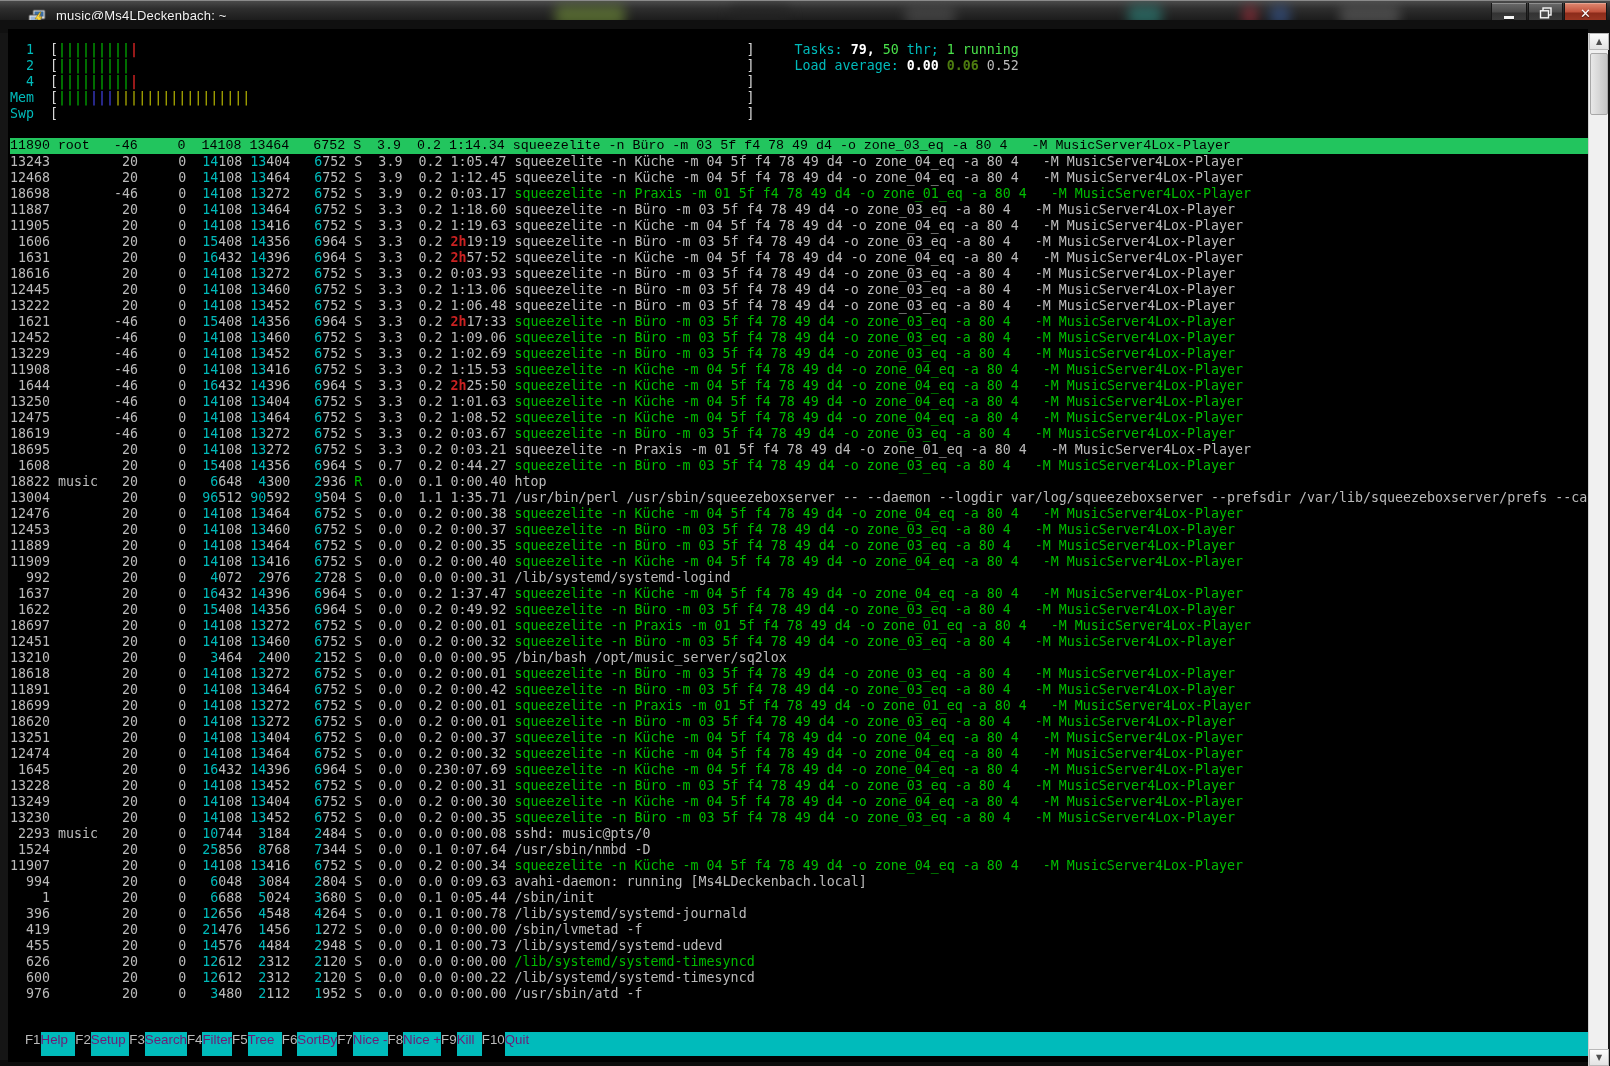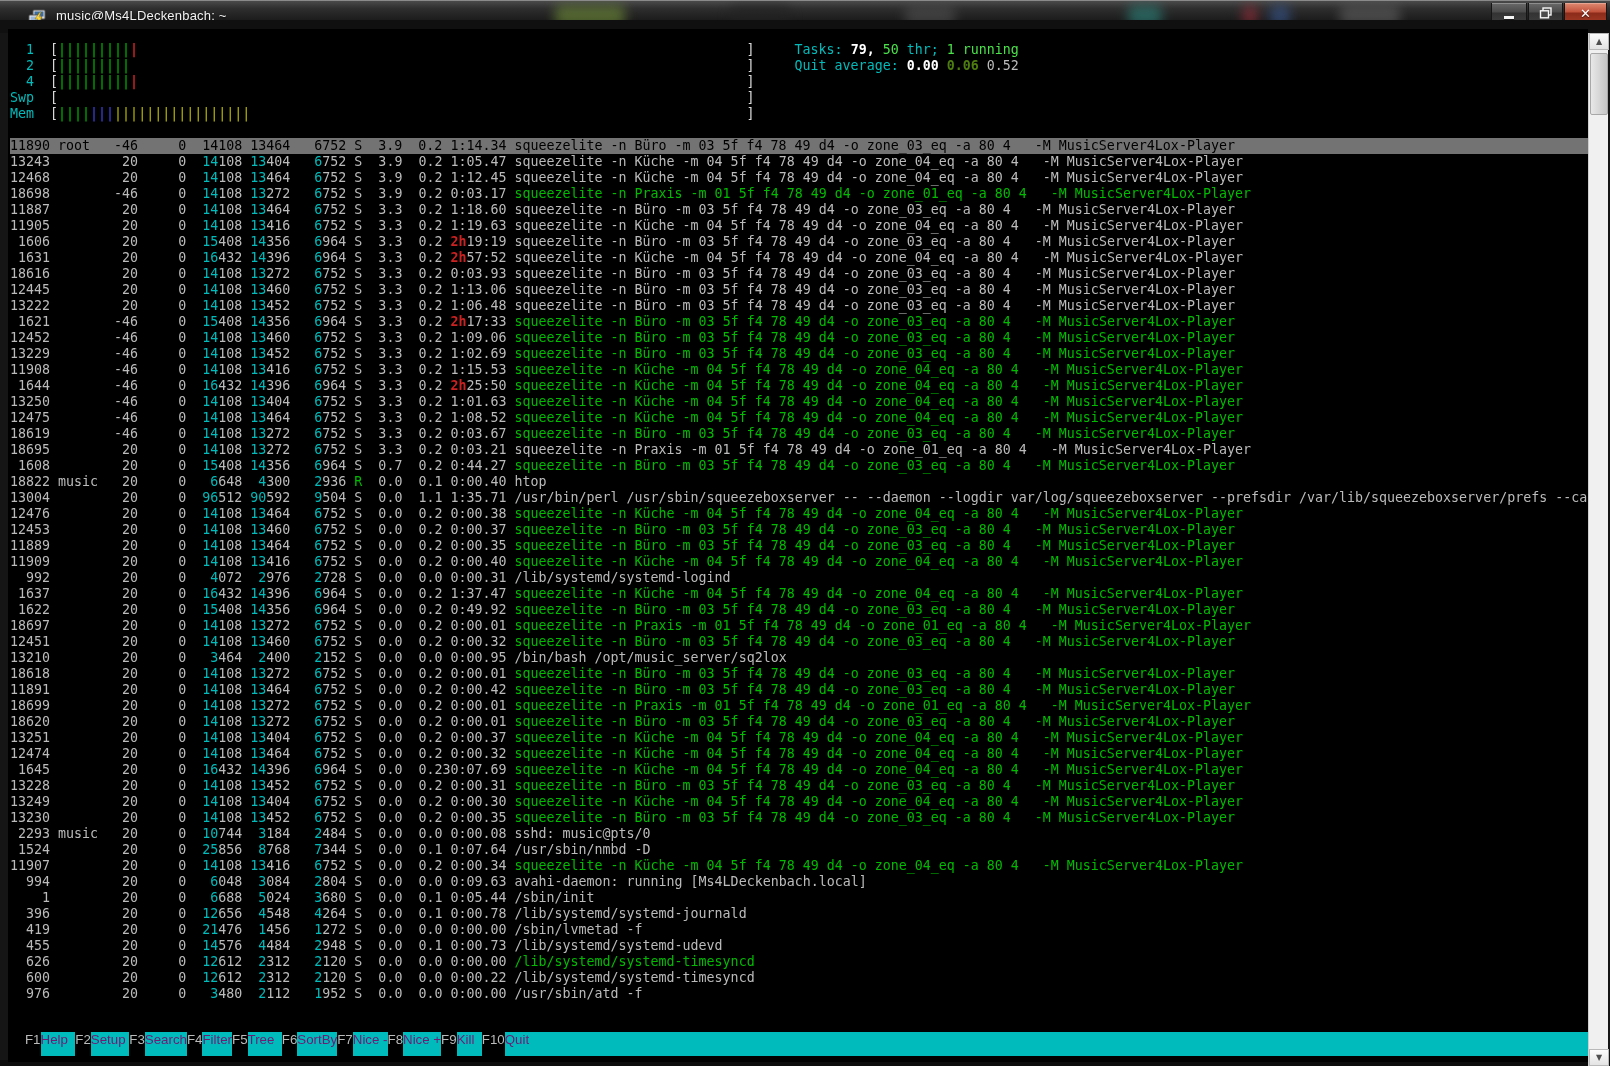--- a/index.html
+++ b/index.html
@@ -33,21 +33,21 @@
   .frame-bottom{position:absolute;left:0;top:1060px;width:1610px;height:6px;background:#0c0c0c;}
 
   
   .term{position:absolute;left:8px;top:29px;width:1580px;height:1033px;background:#000;
     font-family:"DejaVu Sans Mono","Liberation Mono",monospace;font-size:13.3px;
     overflow:hidden;}
   .tpad{padding:13px 0 0 2px;}
   .line{height:16px;line-height:16px;white-space:pre;overflow:hidden;}
   .line.hdr{background:#00bb00;color:#000;}
   .line.hdr .sortcol{background:#00bbbb;}
-  .line.sel{background:#737373;color:#000;}
+  .line.sel{background:#22c55e;color:#000;font-family:Liberation Mono, monospace;}
   .fbar{position:absolute;left:0;bottom:6px;width:100%;height:24px;line-height:16px;
     display:flex;white-space:pre;font-family:Liberation Sans, sans-serif;padding-left:17px;}
   .fk{color:#bbbbbb;background:#000;}
   .fl{color:#701a75;background:#00bbbb;}
   .flfill{flex:1;background:#00bbbb;}
 
   
   .tg{color:#bbbbbb;}          
   .tc{color:#00bbbb;}          
   .tbc{color:#4d7c0f;font-weight:bold;margin-top:27px;}
@@ -112,24 +112,24 @@
   </div>
 
   <div class="frame-left"></div>
   <div class="frame-right"></div>
   <div class="frame-bottom"></div>
 
   <div class="term">
     <div class="tpad">
       <div id="meters">
           <div class="line"><span class="tc">  1  </span><span class="tbr">[</span><span class="tgr">|||||||||</span><span class="tr">|</span><span class="tg">                                                                            </span><span class="tbr">]</span><span>     </span><span class="tc">Tasks: </span><span class="tw">79, </span><span class="tbg">50</span><span class="tc"> thr; </span><span class="tbg">1 running</span></div>
-          <div class="line"><span class="tc">  2  </span><span class="tbr">[</span><span class="tgr">|||||||||</span><span class="tg">                                                                             </span><span class="tbr">]</span><span>     </span><span class="tc">Quit average: </span><span class="tw">0.00 </span><span class="tbc">0.06 </span><span class="tg">0.52</span></div>
+          <div class="line"><span class="tc">  2  </span><span class="tbr">[</span><span class="tgr">|||||||||</span><span class="tg">                                                                             </span><span class="tbr">]</span><span>     </span><span class="tc">Load average: </span><span class="tw">0.00 </span><span class="tbc">0.06 </span><span class="tg">0.52</span></div>
           <div class="line"><span class="tc">  4  </span><span class="tbr">[</span><span class="tgr">|||||||||</span><span class="tr">|</span><span class="tg">                                                                            </span><span class="tbr">]</span></div>
+          <div class="line"><span class="tc">Mem  </span><span class="tbr">[</span><span class="tgr">||||</span><span class="tbl">|||</span><span class="ty">|||||||||||||||||</span><span class="tg">                                                              </span><span class="tbr">]</span></div>
           <div class="line"><span class="tc">Swp  </span><span class="tbr">[</span><span class="tg">                                                                                      </span><span class="tbr">]</span></div>
-          <div class="line"><span class="tc">Mem  </span><span class="tbr">[</span><span class="tgr">||||</span><span class="tbl">|||</span><span class="ty">|||||||||||||||||</span><span class="tg">                                                              </span><span class="tbr">]</span></div>
         </div>
       <div class="line"> </div>
       <div id="rows">
           <div class="line sel"><span>11890 </span><span>root  </span><span> -46     0</span><span>  14108</span><span> 13464</span><span>   6752</span><span> S</span><span>  3.9  0.2</span><span> 1:14.34</span><span> squeezelite -n Büro -m 03 5f f4 78 49 d4 -o zone_03_eq -a 80 4   -M MusicServer4Lox-Player</span></div>
           <div class="line"><span class="tg">13243 </span><span class="tg">      </span><span class="tg">  20     0</span><span class="tc">  14</span><span class="tg">108</span><span class="tc"> 13</span><span class="tg">404</span><span class="tc">   6</span><span class="tg">752</span><span class="tg"> S</span><span class="tg">  3.9  0.2</span><span class="tg"> 1:05.47</span><span class="tg"> squeezelite -n Küche -m 04 5f f4 78 49 d4 -o zone_04_eq -a 80 4   -M MusicServer4Lox-Player</span></div>
           <div class="line"><span class="tg">12468 </span><span class="tg">      </span><span class="tg">  20     0</span><span class="tc">  14</span><span class="tg">108</span><span class="tc"> 13</span><span class="tg">464</span><span class="tc">   6</span><span class="tg">752</span><span class="tg"> S</span><span class="tg">  3.9  0.2</span><span class="tg"> 1:12.45</span><span class="tg"> squeezelite -n Küche -m 04 5f f4 78 49 d4 -o zone_04_eq -a 80 4   -M MusicServer4Lox-Player</span></div>
           <div class="line"><span class="tg">18698 </span><span class="tg">      </span><span class="tg"> -46     0</span><span class="tc">  14</span><span class="tg">108</span><span class="tc"> 13</span><span class="tg">272</span><span class="tc">   6</span><span class="tg">752</span><span class="tg"> S</span><span class="tg">  3.9  0.2</span><span class="tg"> 0:03.17</span><span class="tgr"> squeezelite -n Praxis -m 01 5f f4 78 49 d4 -o zone_01_eq -a 80 4   -M MusicServer4Lox-Player</span></div>
           <div class="line"><span class="tg">11887 </span><span class="tg">      </span><span class="tg">  20     0</span><span class="tc">  14</span><span class="tg">108</span><span class="tc"> 13</span><span class="tg">464</span><span class="tc">   6</span><span class="tg">752</span><span class="tg"> S</span><span class="tg">  3.3  0.2</span><span class="tg"> 1:18.60</span><span class="tg"> squeezelite -n Büro -m 03 5f f4 78 49 d4 -o zone_03_eq -a 80 4   -M MusicServer4Lox-Player</span></div>
           <div class="line"><span class="tg">11905 </span><span class="tg">      </span><span class="tg">  20     0</span><span class="tc">  14</span><span class="tg">108</span><span class="tc"> 13</span><span class="tg">416</span><span class="tc">   6</span><span class="tg">752</span><span class="tg"> S</span><span class="tg">  3.3  0.2</span><span class="tg"> 1:19.63</span><span class="tg"> squeezelite -n Küche -m 04 5f f4 78 49 d4 -o zone_04_eq -a 80 4   -M MusicServer4Lox-Player</span></div>
           <div class="line"><span class="tg"> 1606 </span><span class="tg">      </span><span class="tg">  20     0</span><span class="tc">  15</span><span class="tg">408</span><span class="tc"> 14</span><span class="tg">356</span><span class="tc">   6</span><span class="tg">964</span><span class="tg"> S</span><span class="tg">  3.3  0.2</span><span class="tg"> </span><span class="tr">2h</span><span class="tg">19:19</span><span class="tg"> squeezelite -n Büro -m 03 5f f4 78 49 d4 -o zone_03_eq -a 80 4   -M MusicServer4Lox-Player</span></div>

